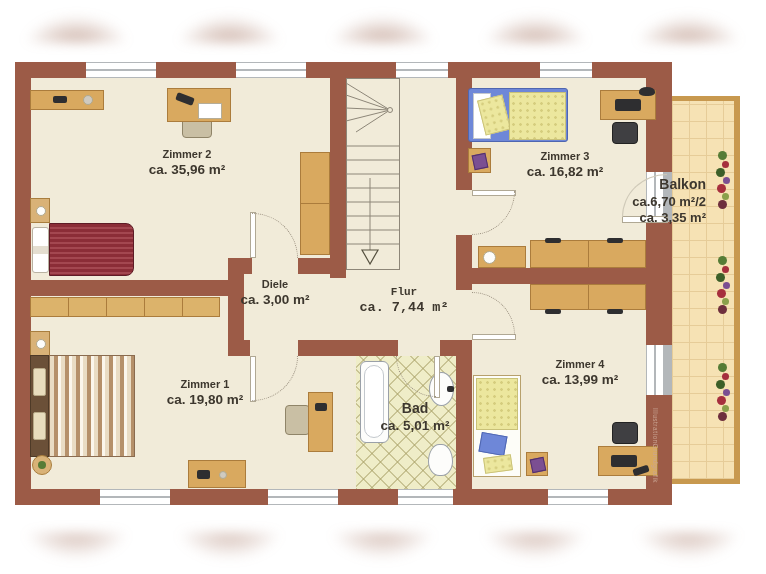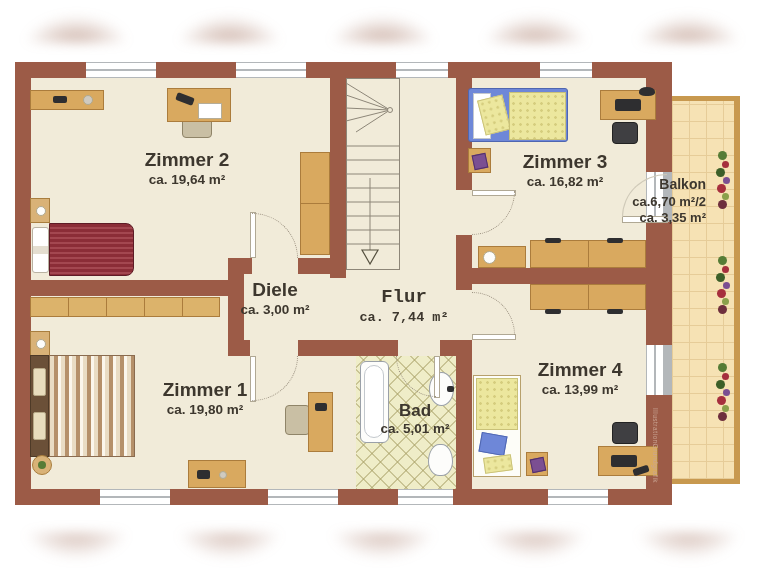--- a/index.html
+++ b/index.html
@@ -50,21 +50,21 @@
   
   .leaf{background:#fff;border:1px solid #b0a894;box-sizing:border-box;}
   .arc{box-sizing:border-box;}
   .arc-tr{border-top:1px dotted #9b9180;border-right:1px dotted #9b9180;border-top-right-radius:100% 100%;}
   .arc-br{border-bottom:1px dotted #9b9180;border-right:1px dotted #9b9180;border-bottom-right-radius:100% 100%;}
   .arc-bl{border-bottom:1px dotted #9b9180;border-left:1px dotted #9b9180;border-bottom-left-radius:100% 100%;}
   .arc-tl-solid{border-top:1px solid #cfc9b8;border-left:1px solid #cfc9b8;border-top-left-radius:100% 100%;}
 
   
   .room-label{color:#3d372e;text-align:center;line-height:1.25;z-index:30;}
-  .room-name{font-size:19px;font-weight:700;}
+  .room-name{font-size:11px;font-weight:700;}
   .room-area{font-size:13.5px;font-weight:700;}
   .balkon-label{text-align:right;}
   .balkon-label .room-name{font-size:14px;}
   .balkon-label .room-area{font-size:13px;}
   .footnote{font-size:9.5px;color:#463f35;text-align:right;z-index:30;}
   .watermark{font-size:6.5px;color:#c9a493;writing-mode:vertical-rl;letter-spacing:.5px;z-index:30;}
 </style>
 </head>
 <body>
 
@@ -226,21 +226,21 @@
     <div class="abs arc arc-br" style="left:472px;top:191px;width:43px;height:44px;"></div>
     <div class="abs leaf" style="left:472px;top:334px;width:44px;height:6px;"></div>
     <div class="abs arc arc-tr" style="left:472px;top:292px;width:43px;height:43px;"></div>
     <div class="abs leaf" style="left:434px;top:356px;width:6px;height:42px;"></div>
     <div class="abs arc arc-bl" style="left:396px;top:356px;width:40px;height:41px;"></div>
     <div class="abs leaf" style="left:622px;top:216px;width:46px;height:7px;"></div>
     <div class="abs arc arc-tl-solid" style="left:622px;top:174px;width:45px;height:43px;"></div>
 
     <div class="abs room-label" style="left:117px;top:148px;width:140px;">
       <div class="room-name">Zimmer 2</div>
-      <div class="room-area">ca. 19,64 m²</div>
+      <div class="room-area">ca. 35,96 m²</div>
     </div>
     <div class="abs room-label" style="left:495px;top:150px;width:140px;">
       <div class="room-name">Zimmer 3</div>
       <div class="room-area">ca. 16,82 m²</div>
     </div>
     <div class="abs room-label balkon-label" style="left:586px;top:176px;width:120px;">
       <div class="room-name">Balkon</div>
       <div class="room-area">ca.6,70 m²/2</div>
       <div class="room-area">ca. 3,35 m²</div>
     </div>
@@ -254,20 +254,20 @@
     </div>
     <div class="abs room-label" style="left:135px;top:378px;width:140px;">
       <div class="room-name">Zimmer 1</div>
       <div class="room-area">ca. 19,80 m²</div>
     </div>
     <div class="abs room-label" style="left:510px;top:358px;width:140px;">
       <div class="room-name">Zimmer 4</div>
       <div class="room-area">ca. 13,99 m²</div>
     </div>
     <div class="abs room-label" style="left:355px;top:400px;width:120px;">
-      <div class="room-name" style="font-size:17px;">Bad</div>
+      <div class="room-name" style="font-size:14px;">Bad</div>
       <div class="room-area">ca. 5,01 m²</div>
     </div>
 
     <div class="abs watermark" style="left:652px;top:408px;height:80px;">IllustrationGrundgrafik</div>
 
   </div>
 </div>
 
 </body></html>

